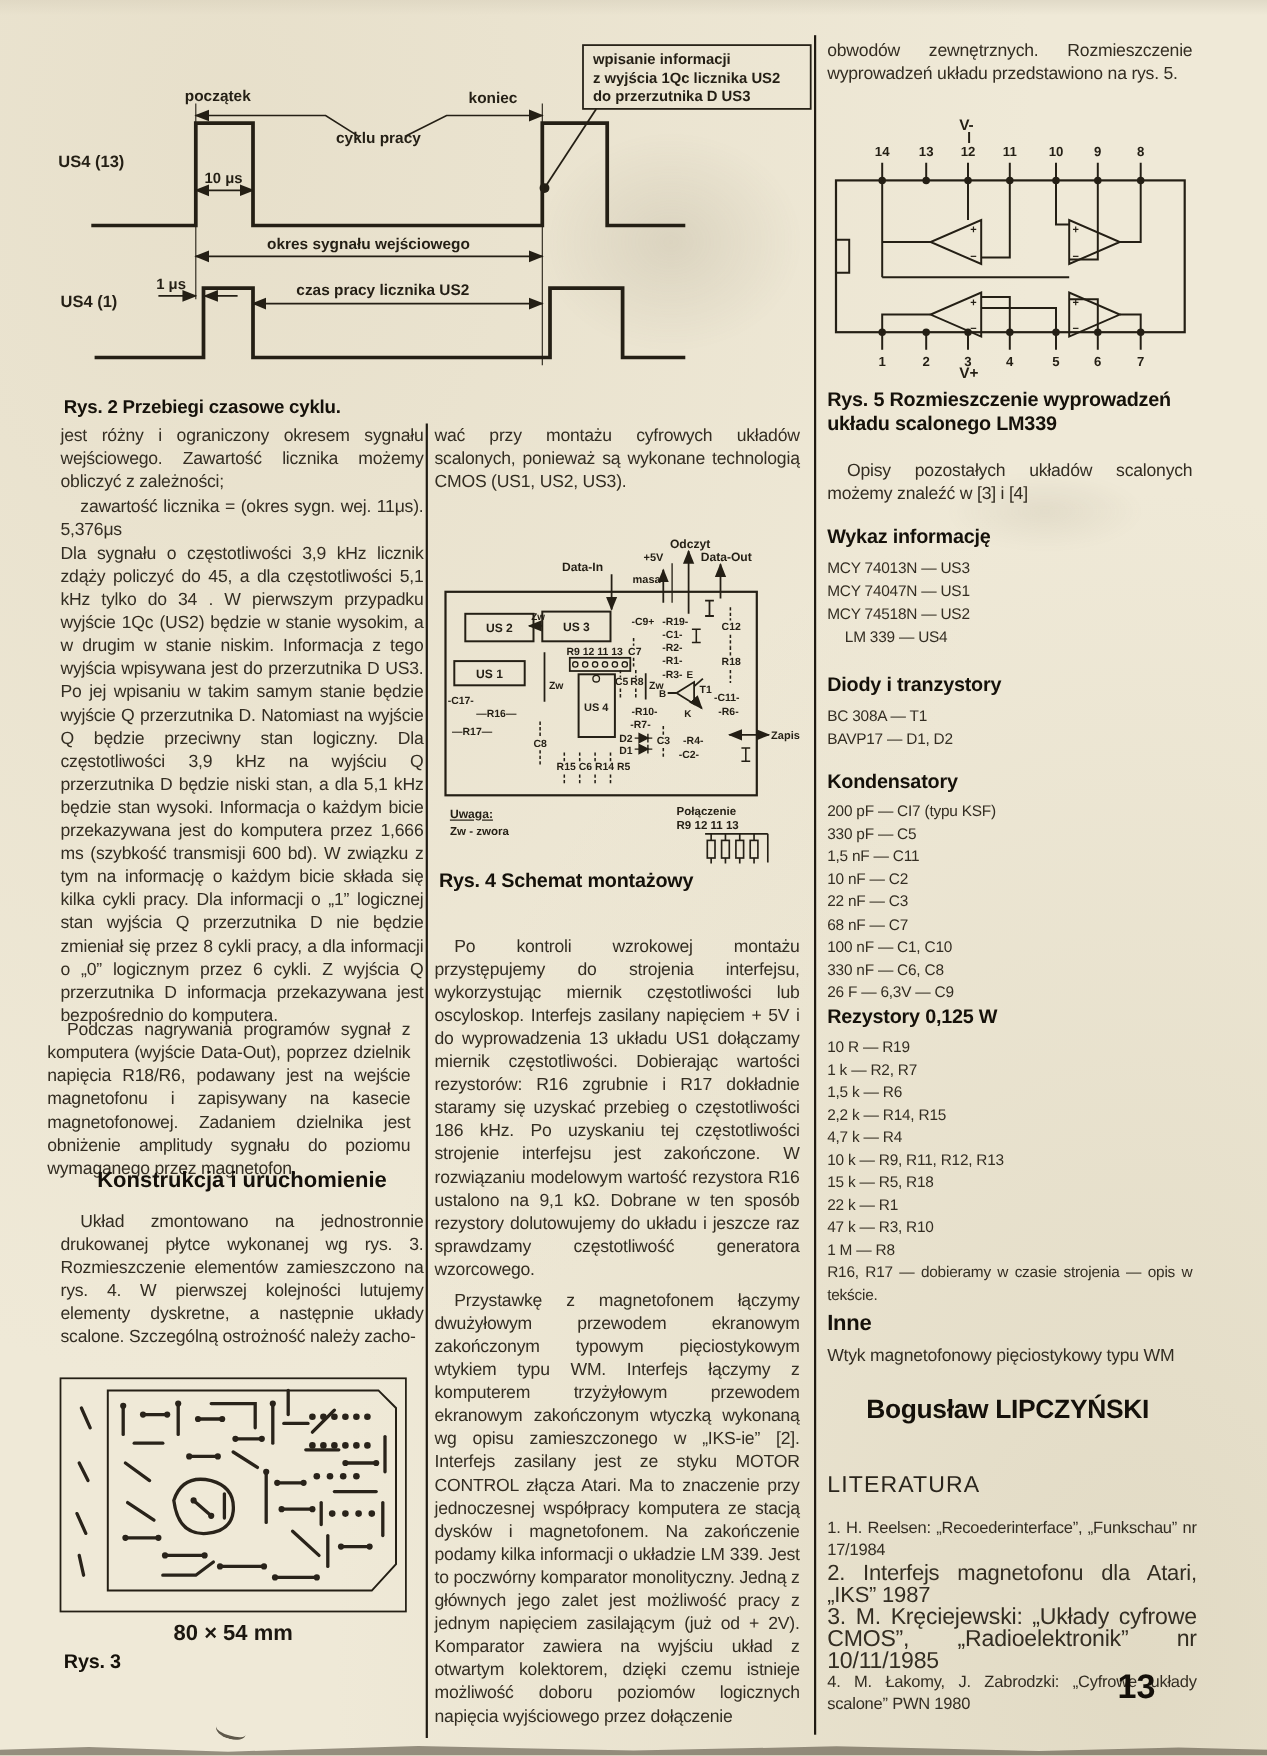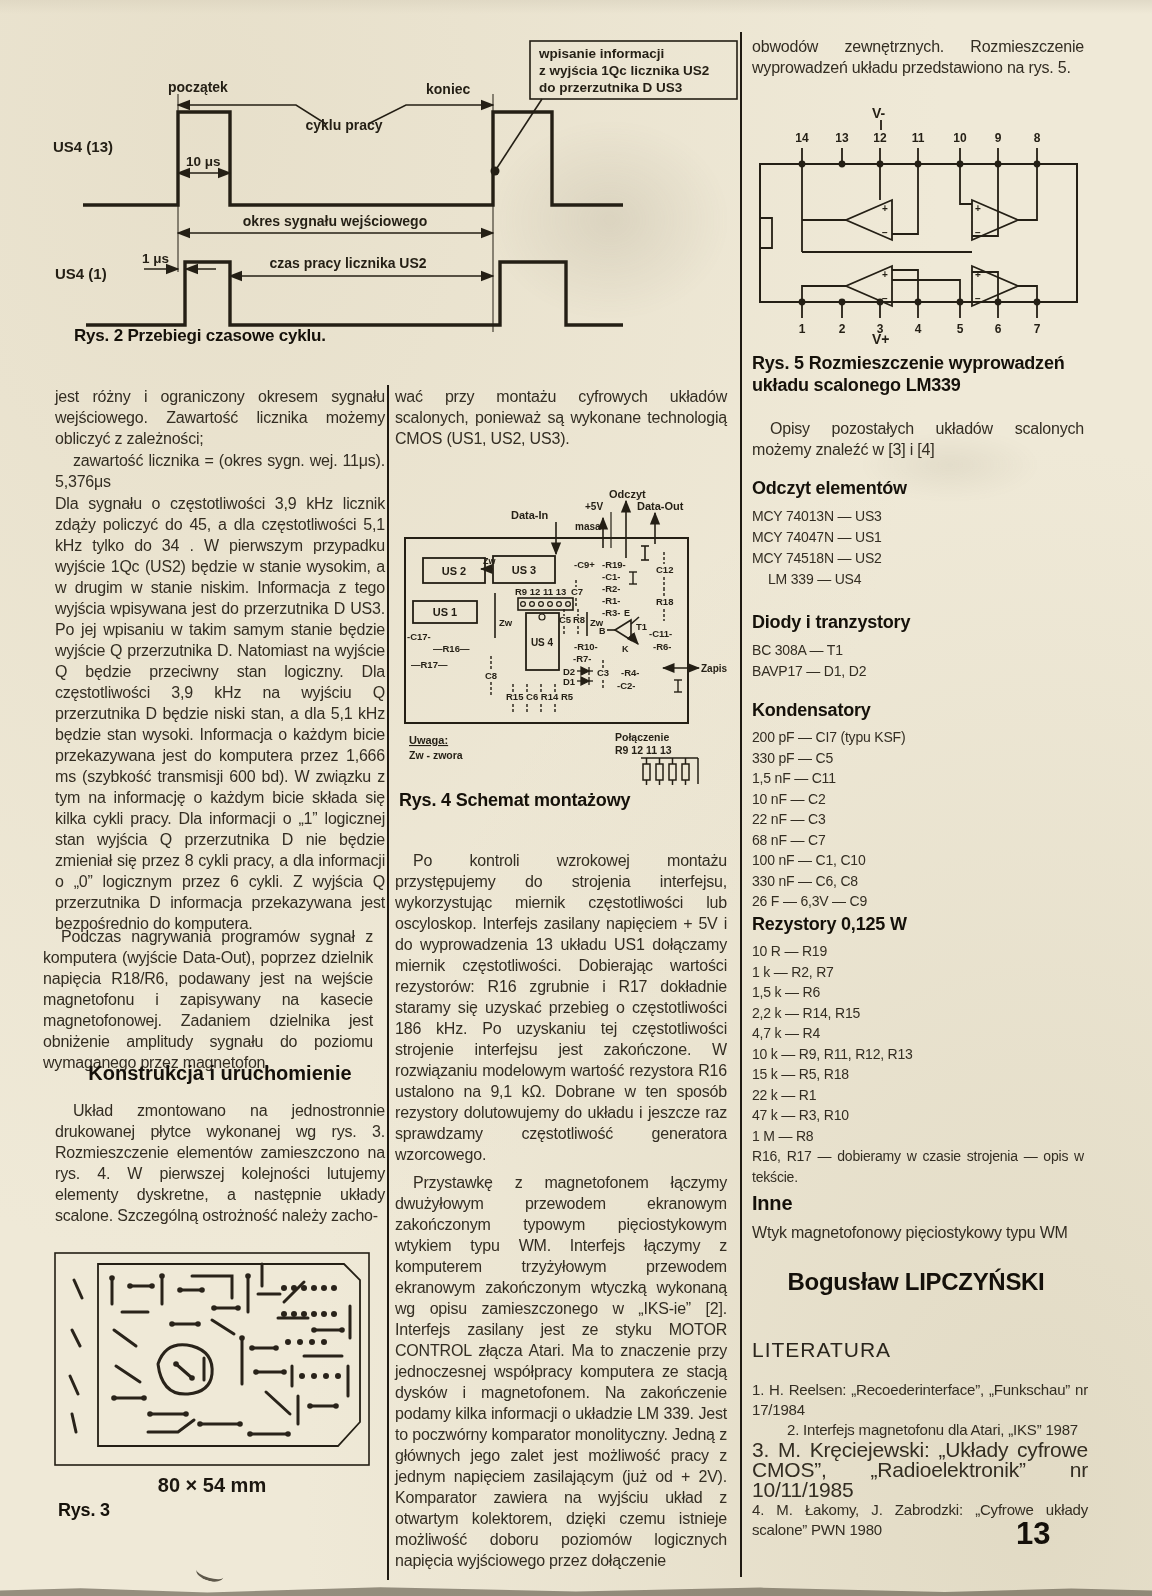--- a/index.html
+++ b/index.html
@@ -76,21 +76,21 @@
 
     <text x="104" y="227" font-size="13.5" font-weight="bold">1 μs</text>
     <line x1="106" y1="233" x2="140" y2="233" stroke="#241f15" stroke-width="1.5" marker-end="url(#ah)"></line>
     <line x1="178" y1="233" x2="148" y2="233" stroke="#241f15" stroke-width="1.5" marker-end="url(#ah)"></line>
     <text x="310" y="232" font-size="14" font-weight="bold" text-anchor="middle">czas  pracy  licznika  US2</text>
     <line x1="192" y1="240" x2="455" y2="240" stroke="#241f15" stroke-width="1.5" marker-start="url(#ah)" marker-end="url(#ah)"></line>
 
     <text x="17" y="243" font-size="15" font-weight="bold">US4 (1)</text>
     <polyline fill="none" stroke="#241f15" stroke-width="3.4" points="48,289 147,289 147,226 192,226 192,289 462,289 462,226 528,226 528,289 585,289"></polyline>
   </svg>
-  <div class="abs cap" style="left:58px;top:326px;width:330px;margin-left:16px;">Rys. 2 Przebiegi czasowe cyklu.</div>
+  <div class="abs cap" style="left:58px;top:360px;width:330px;">Rys. 2 Przebiegi czasowe cyklu.</div>
 
   <div class="abs p" style="left:752px;top:36px;width:332px;">obwodów zewnętrznych. Rozmieszczenie wyprowadzeń układu przedstawiono na rys. 5.</div>
 
   <svg class="abs" style="left:742px;top:102px;" width="350" height="246" viewBox="0 0 350 246">
     <text x="130" y="16" font-size="14" font-weight="bold">V-</text>
     <text x="130" y="242" font-size="14" font-weight="bold">V+</text>
     <rect x="18" y="62" width="317" height="138" fill="none" stroke="#241f15" stroke-width="2"></rect>
     <path d="M18,116 H30 V146 H18" fill="none" stroke="#241f15" stroke-width="1.8"></path>
 
     <g stroke="#241f15" stroke-width="1.8">
@@ -176,21 +176,21 @@
         <text x="233" y="200">−</text>
     </g>
   </svg>
   <div class="abs cap" style="left:752px;top:352px;width:332px;line-height:22px;font-size:18px;">
     <div>Rys. 5 Rozmieszczenie wyprowadzeń</div>
     <div>układu scalonego LM339</div>
   </div>
 
   <div class="abs p ind" style="left:752px;top:418px;width:332px;">Opisy pozostałych układów scalonych możemy znaleźć w [3] i [4]</div>
 
-  <div class="abs h-sec" style="left:752px;top:478px;">Odczyt elementów</div>
+  <div class="abs h-sec" style="left:752px;top:478px;">Wykaz informację</div>
   <div class="abs list wykaz" style="left:752px;top:506px;width:332px;line-height:21px;">
     <div class="ln">MCY 74013N — US3</div>
     <div class="ln">MCY 74047N — US1</div>
     <div class="ln">MCY 74518N — US2</div>
     <div class="ln">LM 339 — US4</div>
   </div>
 
   <div class="abs h-sec" style="left:752px;top:612px;">Diody i tranzystory</div>
   <div class="abs list" style="left:752px;top:640px;width:332px;line-height:21px;">
     <div class="ln">BC 308A — T1</div>
@@ -226,21 +226,21 @@
   </div>
 
   <div class="abs h-sec" style="left:752px;top:1192px;font-size:20px;">Inne</div>
   <div class="abs p" style="left:752px;top:1222px;width:332px;">Wtyk magnetofonowy pięciostykowy typu WM</div>
 
   <div class="abs" style="left:748px;top:1268px;width:336px;text-align:center;font-weight:bold;font-size:24px;color:#14100a;letter-spacing:-0.3px;">Bogusław LIPCZYŃSKI</div>
 
   <div class="abs" style="left:752px;top:1338px;font-size:21px;letter-spacing:1px;color:#2a251c;">LITERATURA</div>
   <div class="abs" style="left:752px;top:1380px;width:336px;font-size:15px;line-height:20px;letter-spacing:-0.2px;color:#332d22;">
     <div class="p" style="font-size:15px;line-height:20px;">1.  H. Reelsen: „Recoederinterface”, „Funkschau” nr 17/1984</div>
-    <div class="p" style="font-size:15px;line-height:20px;margin-left:35px;">2.  Interfejs magnetofonu dla Atari, „IKS” 1987</div>
+    <div class="p" style="font-size:20px;line-height:20px;">2.  Interfejs magnetofonu dla Atari, „IKS” 1987</div>
     <div class="p" style="font-size:21px;line-height:20px;">3.  M. Kręciejewski: „Układy cyfrowe CMOS”, „Radioelektronik” nr 10/11/1985</div>
     <div class="p" style="font-size:15px;line-height:20px;">4.  M. Łakomy, J. Zabrodzki: „Cyfrowe układy scalone” PWN 1980</div>
   </div>
 
   <div class="abs" style="left:1016px;top:1516px;font-size:31px;font-weight:bold;color:#14100a;">13</div>
 
   <div class="abs p" style="left:55px;top:386px;width:330px;">jest różny i ograniczony okresem sygnału wejściowego. Zawartość licznika możemy obliczyć z zależności;</div>
   <div class="abs p ind" style="left:55px;top:450px;width:330px;">zawartość licznika = (okres sygn. wej. 11μs). 5,376μs</div>
   <div class="abs p" style="left:55px;top:493px;width:330px;">Dla sygnału o częstotliwości 3,9 kHz licznik zdąży policzyć do 45, a dla częstotliwości 5,1 kHz tylko do 34 . W pierwszym przypadku wyjście 1Qc (US2) będzie w stanie wysokim, a w drugim w stanie niskim. Informacja z tego wyjścia wpisywana jest do przerzutnika D US3. Po jej wpisaniu w takim samym stanie będzie wyjście Q przerzutnika D. Natomiast na wyjście Q będzie przeciwny stan logiczny. Dla częstotliwości 3,9 kHz na wyjściu Q przerzutnika D będzie niski stan, a dla 5,1 kHz będzie stan wysoki. Informacja o każdym bicie przekazywana jest do komputera przez 1,666 ms (szybkość transmisji 600 bd). W związku z tym na informację o każdym bicie składa się kilka cykli pracy. Dla informacji o „1” logicznej stan wyjścia Q przerzutnika D nie będzie zmieniał się przez 8 cykli pracy, a dla informacji o „0” logicznym przez 6 cykli. Z wyjścia Q przerzutnika D informacja przekazywana jest bezpośrednio do komputera.</div>
   <div class="abs p ind" style="left:43px;top:926px;width:330px;">Podczas nagrywania programów sygnał z komputera (wyjście Data-Out), poprzez dzielnik napięcia R18/R6, podawany jest na wejście magnetofonu i zapisywany na kasecie magnetofonowej. Zadaniem dzielnika jest obniżenie amplitudy sygnału do poziomu wymaganego przez magnetofon.</div>

